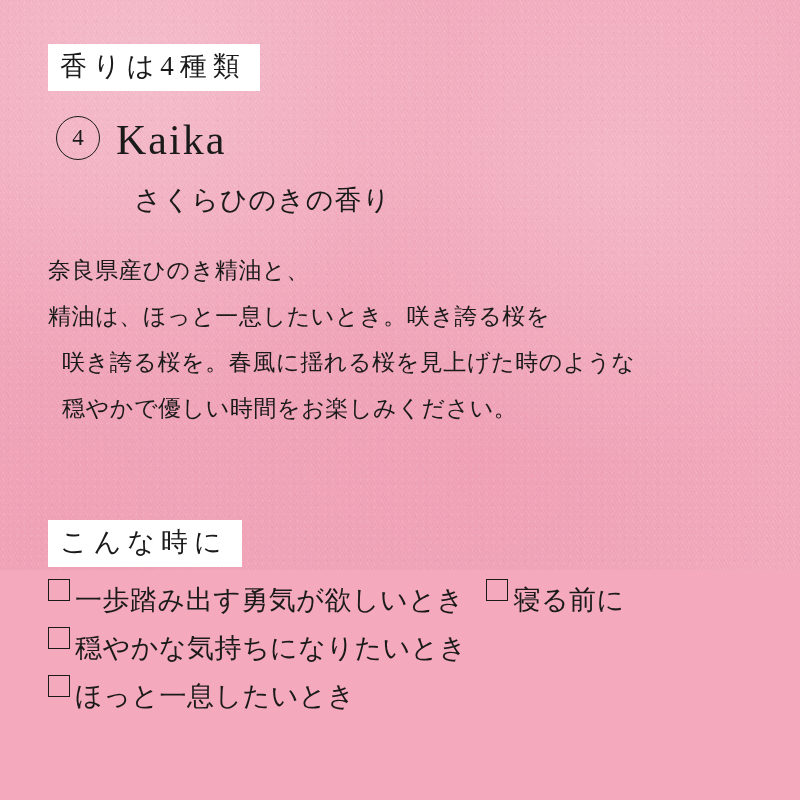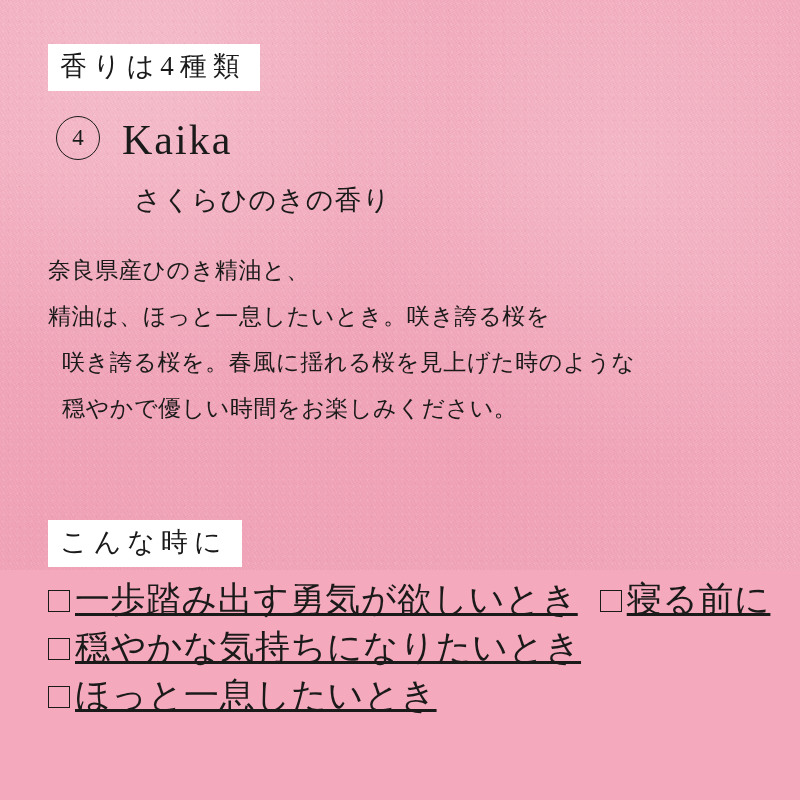--- a/index.html
+++ b/index.html
@@ -78,21 +78,21 @@
     border: 1.6px solid #1a1a1a;
     border-radius: 50%;
     display: flex;
     align-items: center;
     justify-content: center;
     font-size: 23px;
     color: #1a1a1a;
     box-sizing: border-box;
   }
   #scent-name {
-    margin-left: 22px;
+    margin-left: 16px;
     font-size: 42px;
     letter-spacing: 2px;
     color: #1a1a1a;
     line-height: 1;
     position: relative;
     top: 2px;
   }
   #scent-subtitle {
     position: absolute;
     left: 134px;
@@ -140,26 +140,25 @@
     z-index: 2;
   }
   .check-row {
     display: flex;
     align-items: baseline;
     white-space: nowrap;
     margin-bottom: 4px;
   }
   .check-item {
     display: inline-flex;
-    align-items: center;
-    font-size: 35px;
+    align-items: flex-start;
+    font-size: 27px;
     line-height: 44px;
     letter-spacing: 0.5px;
     color: #1a1a1a;
-    text-decoration: underline;
   }
   .check-item + .check-item {
     margin-left: 22px;
   }
   .checkbox {
     display: inline-block;
     width: 22px;
     height: 22px;
     border: 1.8px solid #1a1a1a;
     box-sizing: border-box;

